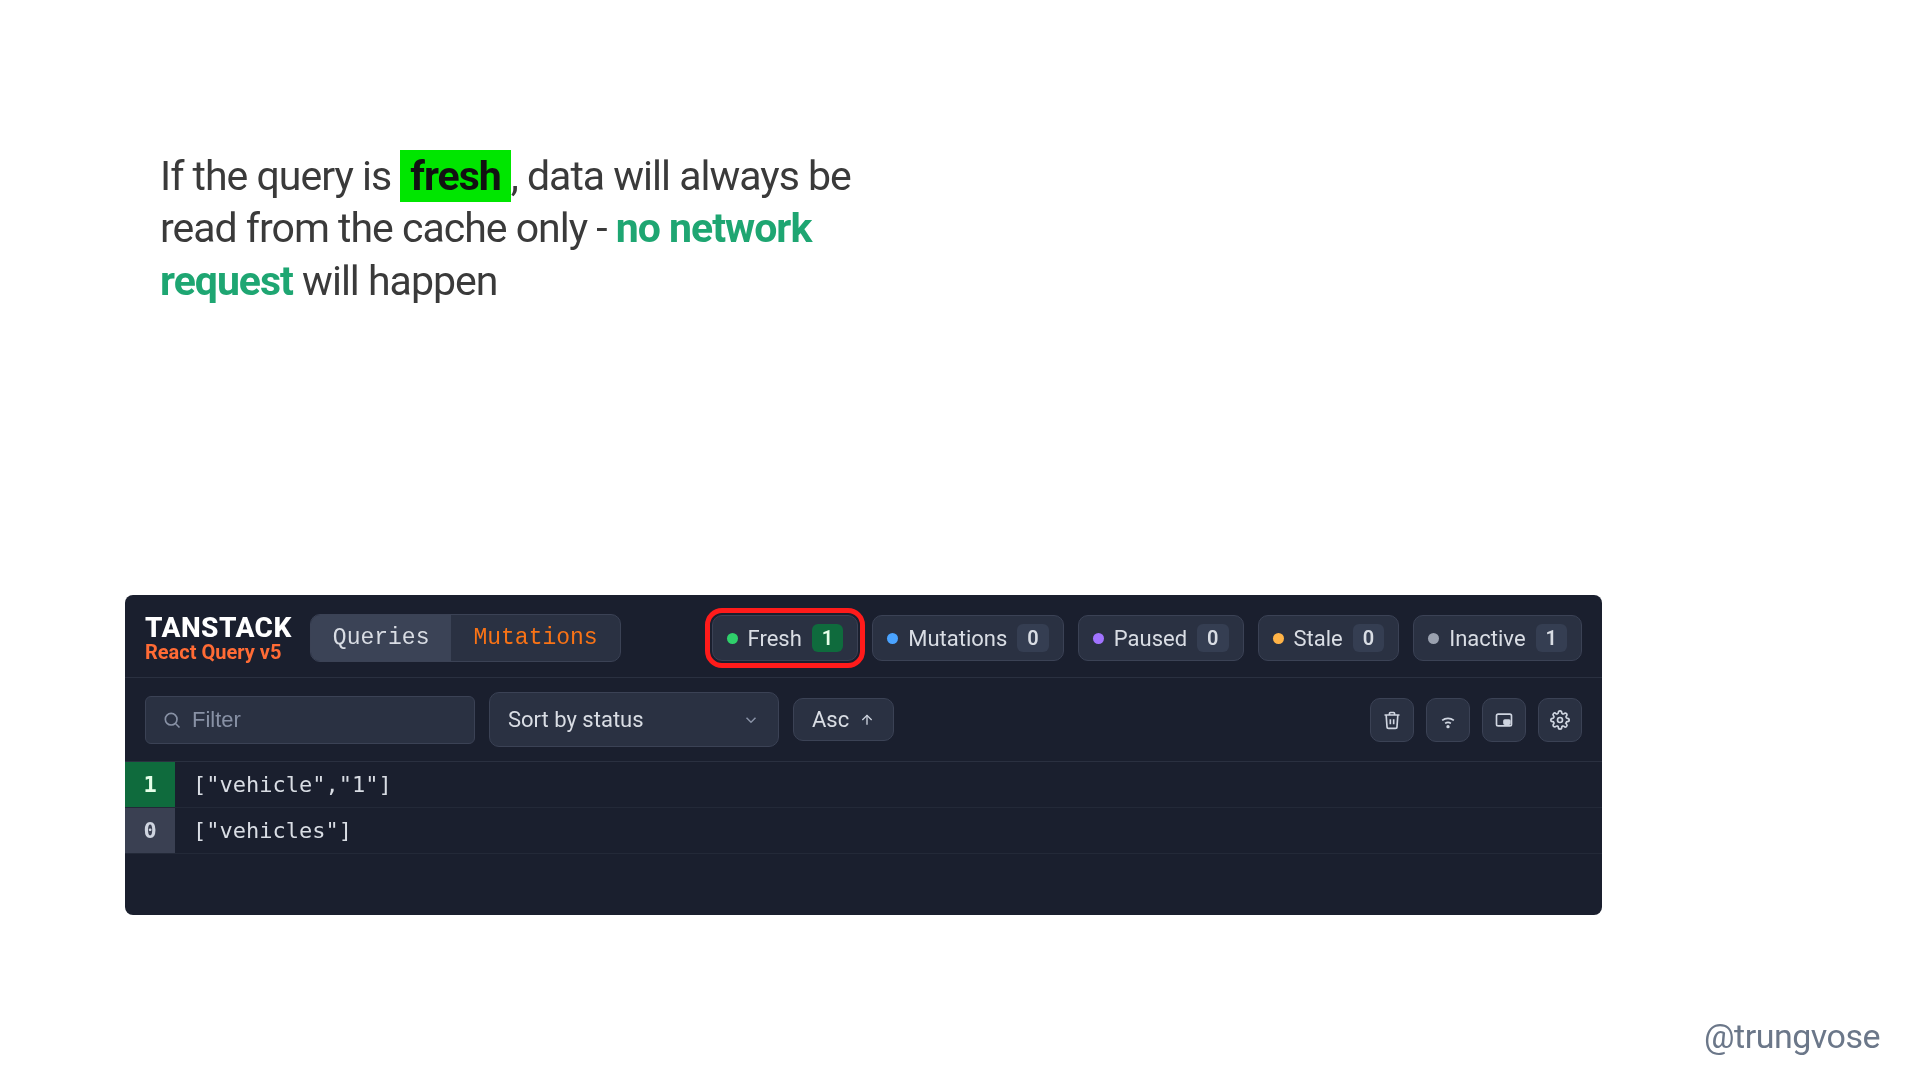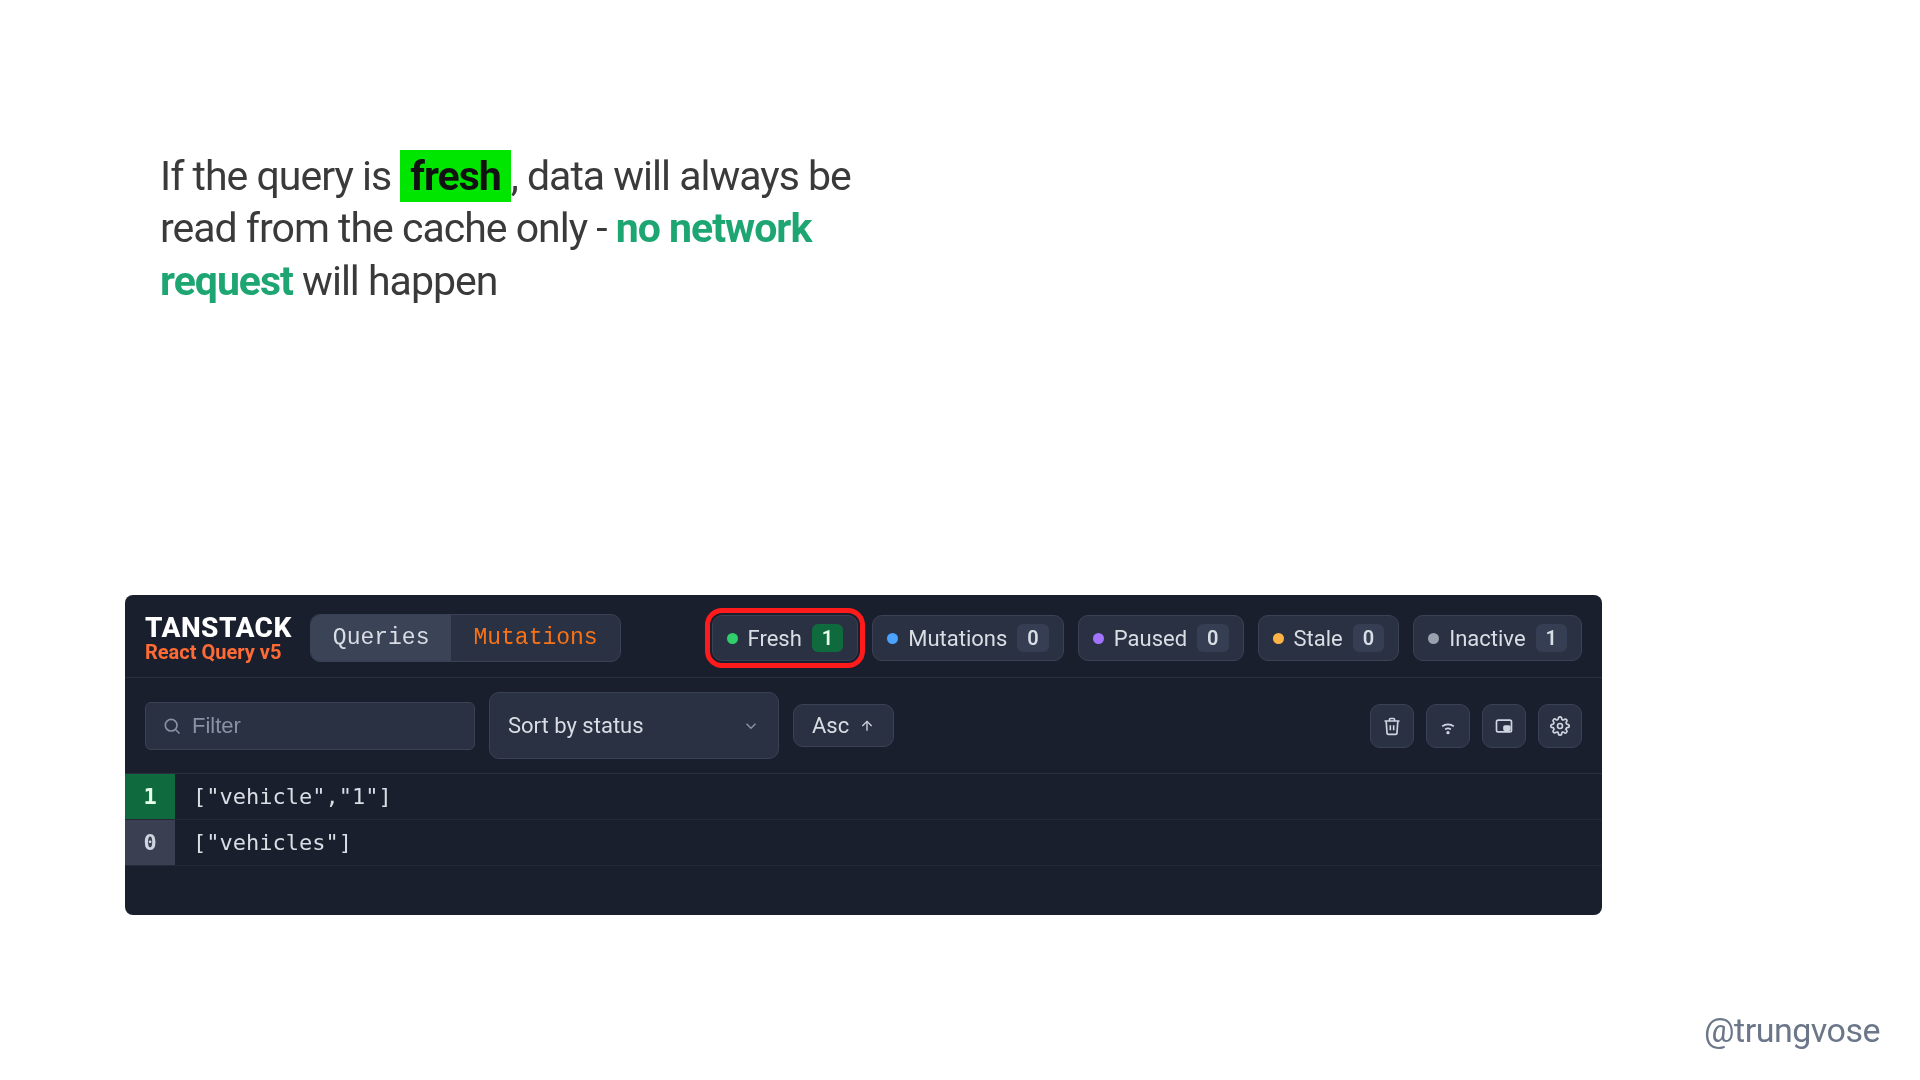--- a/index.html
+++ b/index.html
@@ -150,21 +150,21 @@
 }
 .filter-input::placeholder { color: #8891a5; }
 
 .select-box {
   display: flex;
   align-items: center;
   justify-content: space-between;
   background: #2a3142;
   border: 1px solid #3b4255;
   border-radius: 10px;
-  padding: 20px 18px;
+  padding: 14px 18px;
   width: 290px;
   font-size: 22px;
   cursor: pointer;
 }
 
 .sort-dir {
   display: flex;
   align-items: center;
   background: #2a3142;
   border: 1px solid #3b4255;
@@ -202,21 +202,21 @@
   padding: 10px 0;
   font-weight: 600;
 }
 .qrow-count.fresh { background: #0f6b3d; color: #e6ffe9; }
 .qrow-count.inactive { background: #3a4052; color: #cfd5e0; }
 .qrow-key { padding: 10px 18px; color: #d9dde4; }
 
 .watermark {
   position: absolute;
   right: 40px;
-  bottom: 30px;
+  bottom: 24px;
   font-size: 34px;
   color: #6b7789;
   font-weight: 400;
   letter-spacing: -0.5px;
 }
 </style>
 </head>
 <body>
 
 <div class="headline">

